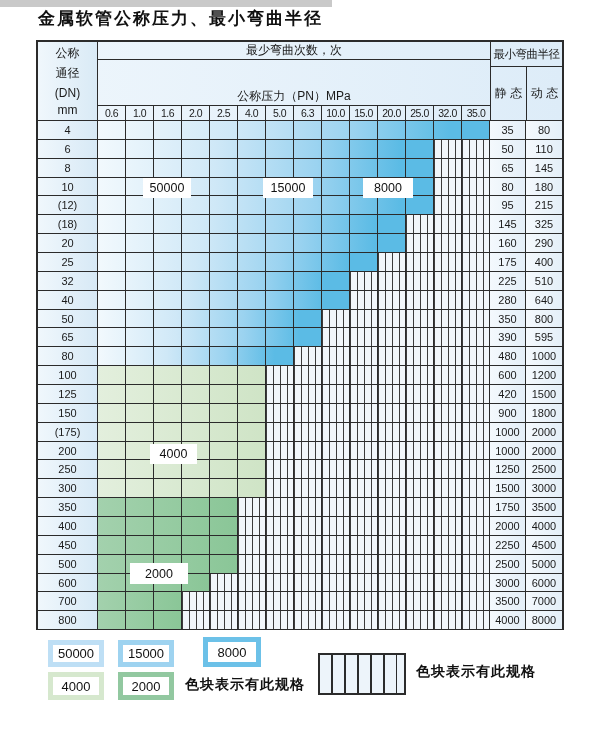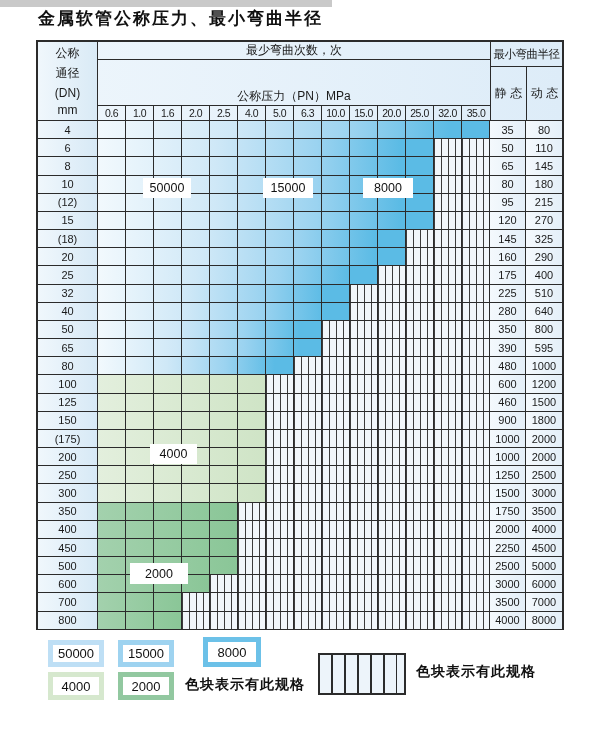--- a/index.html
+++ b/index.html
@@ -159,30 +159,20 @@
         <div class="dn-cell">(12)</div>
         <div class="parea">
           <div class="colored" style="width: 336px; background: linear-gradient(90deg, rgb(242, 249, 253) 0%, rgb(207, 232, 247) 35%, rgb(155, 211, 240) 65%, rgb(91, 187, 229) 90%, rgb(91, 187, 229) 100%);"></div>
           <div class="hatchz" style="width: 56px;"></div>
           <div class="colgrid"></div>
         </div>
         <div class="sval">95</div>
         <div class="dval">215</div>
       </div>
       <div class="trow">
-        <div class="dn-cell">15</div>
-        <div class="parea">
-          <div class="colored" style="width: 336px; background: linear-gradient(90deg, rgb(242, 249, 253) 0%, rgb(207, 232, 247) 35%, rgb(155, 211, 240) 65%, rgb(91, 187, 229) 90%, rgb(91, 187, 229) 100%);"></div>
-          <div class="hatchz" style="width: 56px;"></div>
-          <div class="colgrid"></div>
-        </div>
-        <div class="sval">120</div>
-        <div class="dval">270</div>
-      </div>
-      <div class="trow">
         <div class="dn-cell">(18)</div>
         <div class="parea">
           <div class="colored" style="width: 308px; background: linear-gradient(90deg, rgb(242, 249, 253) 0%, rgb(207, 232, 247) 35%, rgb(155, 211, 240) 65%, rgb(91, 187, 229) 90%, rgb(91, 187, 229) 100%);"></div>
           <div class="hatchz" style="width: 84px;"></div>
           <div class="colgrid"></div>
         </div>
         <div class="sval">145</div>
         <div class="dval">325</div>
       </div>
       <div class="trow">
@@ -265,21 +255,21 @@
         <div class="sval">600</div>
         <div class="dval">1200</div>
       </div>
       <div class="trow">
         <div class="dn-cell">125</div>
         <div class="parea">
           <div class="colored" style="width: 168px; background: linear-gradient(90deg, rgb(227, 239, 221), rgb(207, 228, 198));"></div>
           <div class="hatchz" style="width: 224px;"></div>
           <div class="colgrid"></div>
         </div>
-        <div class="sval">460</div>
+        <div class="sval">420</div>
         <div class="dval">1500</div>
       </div>
       <div class="trow">
         <div class="dn-cell">150</div>
         <div class="parea">
           <div class="colored" style="width: 168px; background: linear-gradient(90deg, rgb(227, 239, 221), rgb(207, 228, 198));"></div>
           <div class="hatchz" style="width: 224px;"></div>
           <div class="colgrid"></div>
         </div>
         <div class="sval">900</div>

